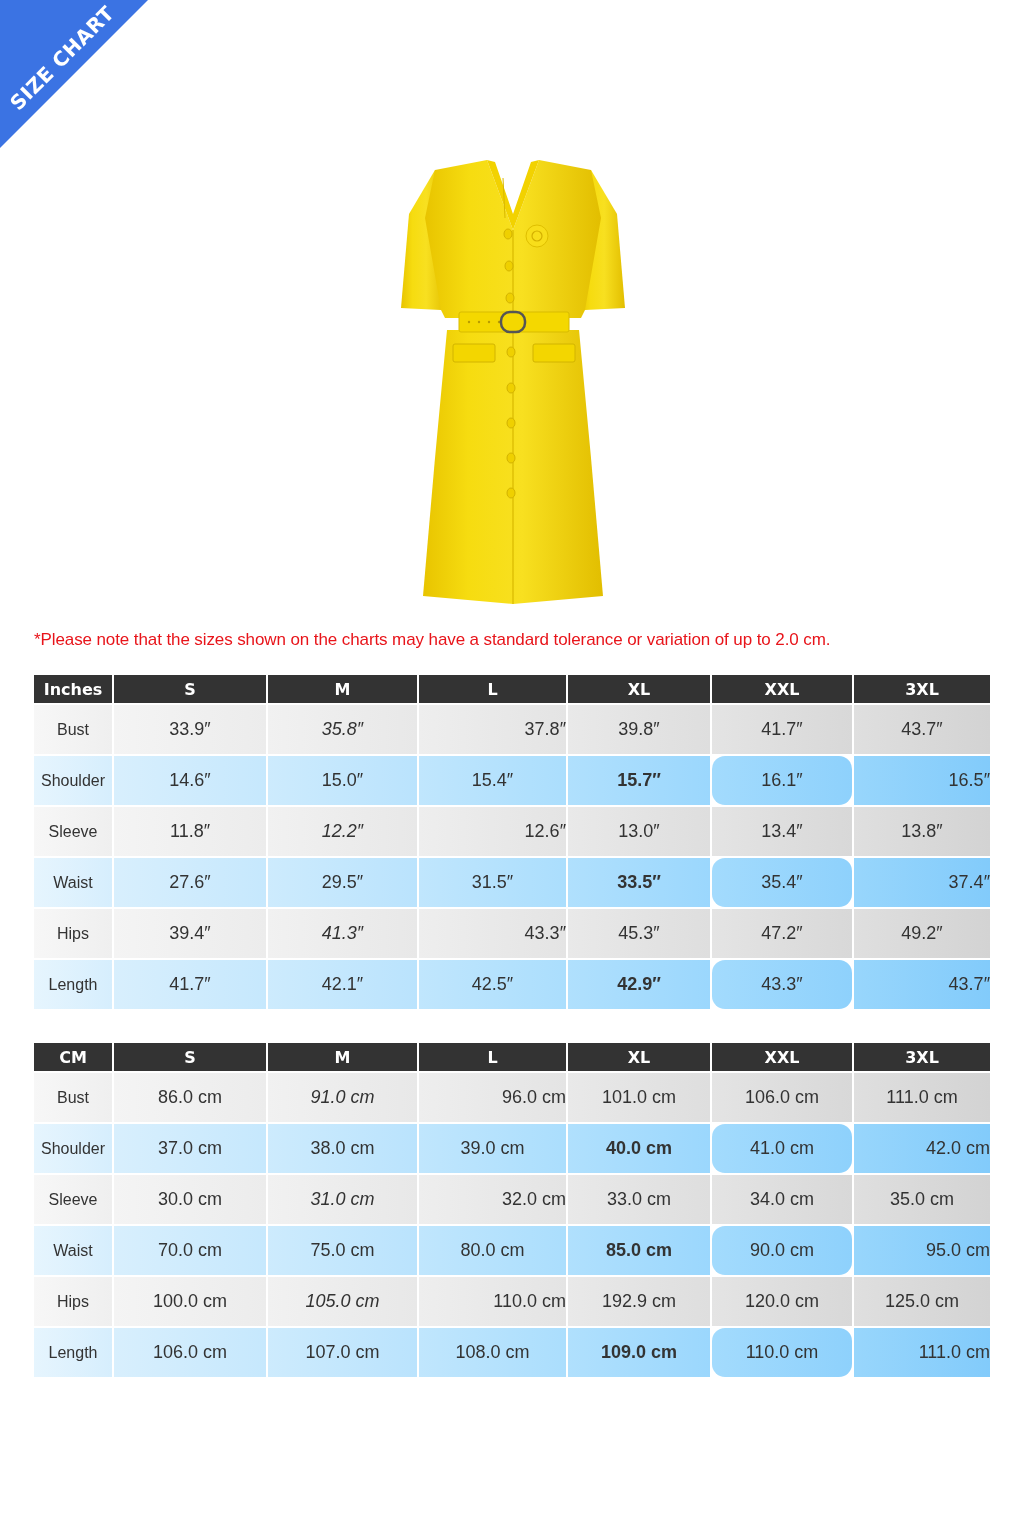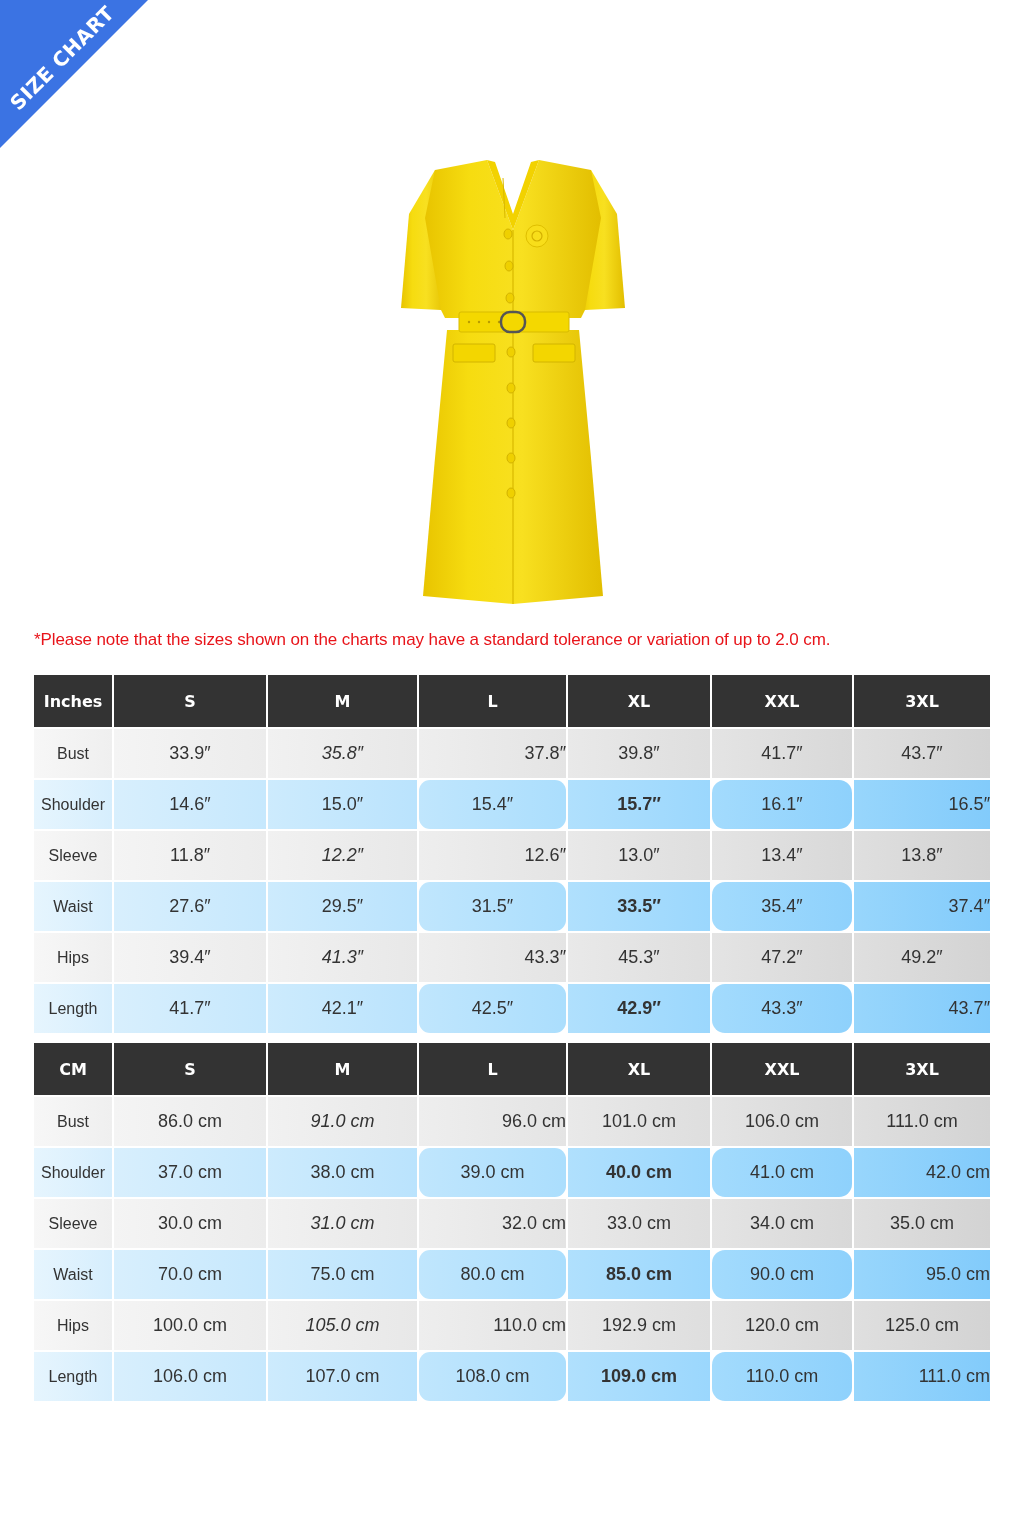--- a/index.html
+++ b/index.html
@@ -34,21 +34,21 @@
     letter-spacing:-0.1px;
   }
   .size-table {
     position:absolute; left:34px; width:956px;
     border-collapse:separate; border-spacing:2px;
     margin-left:-2px;
     table-layout:fixed;
   }
   .size-table th {
     background:#333333; color:#ffffff; font-weight:bold; font-size:16px;
-    height:52px; padding:0; text-align:center;
+    height:28px; padding:0; text-align:center;
     font-family:"DejaVu Sans", sans-serif;
   }
   .size-table td {
     height:49px; padding:0; text-align:center; color:#333333;
     font-size:18px;
     font-family:"Liberation Sans", sans-serif;
   }
   .size-table td.rowlabel { font-size:16px; color:#333; }
   .size-table tr.gray td {
     background:linear-gradient(90deg,#f5f5f5 0%,#eeeeee 40%,#e2e2e2 75%,#d6d6d6 100%);
@@ -61,21 +61,21 @@
   .size-table tr.gray td.c0 { background:linear-gradient(90deg,#f7f7f7,#efefef); }
   .size-table tr.gray td.c1 { background:linear-gradient(90deg,#f4f4f4,#ececec); }
   .size-table tr.gray td.c2 { background:linear-gradient(90deg,#f1f1f1,#e8e8e8);font-style:italic; }
   .size-table tr.gray td.c3 { background:linear-gradient(90deg,#eeeeee,#e4e4e4);text-align:right; }
   .size-table tr.gray td.c4 { background:linear-gradient(90deg,#e9e9e9,#dedede); }
   .size-table tr.gray td.c5 { background:linear-gradient(90deg,#e4e4e4,#d8d8d8); }
   .size-table tr.gray td.c6 { background:linear-gradient(90deg,#dfdfdf,#d3d3d3); }
   .size-table tr.blue td.c0 { background:linear-gradient(90deg,#e6f5fe,#d6eefd); }
   .size-table tr.blue td.c1 { background:linear-gradient(90deg,#d8effd,#c6e8fd); }
   .size-table tr.blue td.c2 { background:linear-gradient(90deg,#cdebfd,#bae3fd); }
-  .size-table tr.blue td.c3 { background:linear-gradient(90deg,#c0e6fd,#abdefd);border-radius:11px; }
+  .size-table tr.blue td.c3 { background:linear-gradient(90deg,#c0e6fd,#abdefd); }
   .size-table tr.blue td.c4 { background:linear-gradient(90deg,#b0e0fd,#9bd7fd);font-weight:bold; }
   .size-table tr.blue td.c5 { background:linear-gradient(90deg,#a3dbfd,#8ed1fc);border-radius:13px; }
   .size-table tr.blue td.c6 { background:linear-gradient(90deg,#98d6fc,#82cbfb);text-align:right; }
   #inch-table { top:673px; }
   #cm-table { top:1041px; }
 </style>
 </head>
 <body>
 
 <div class="corner-ribbon">

